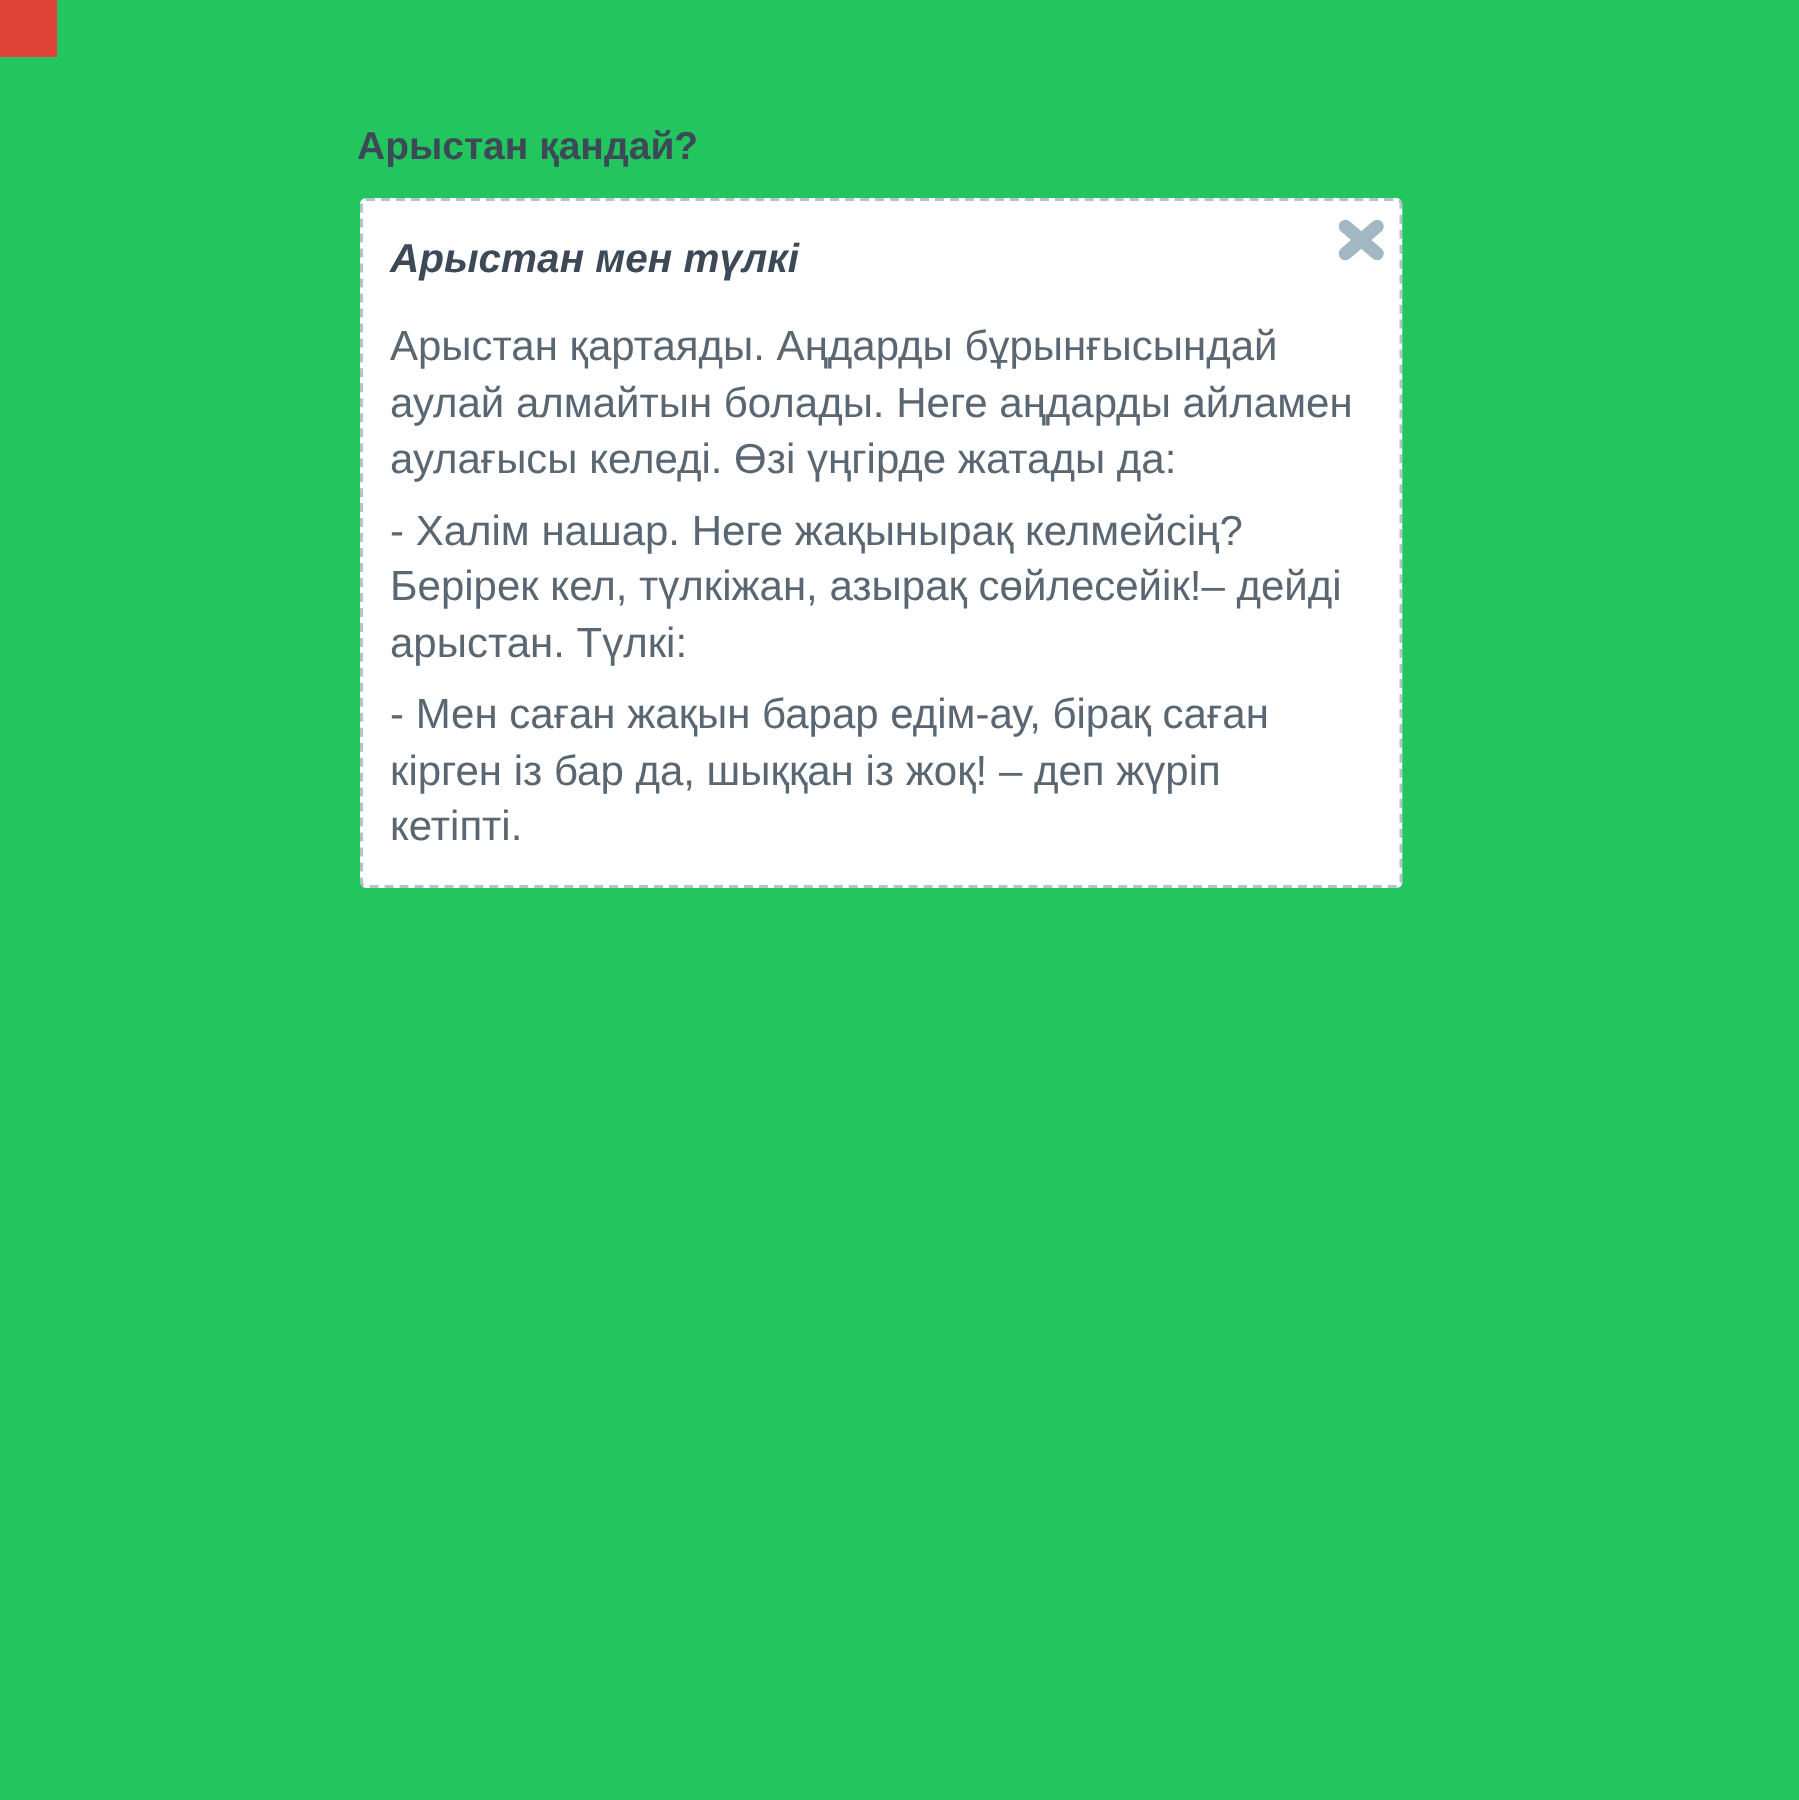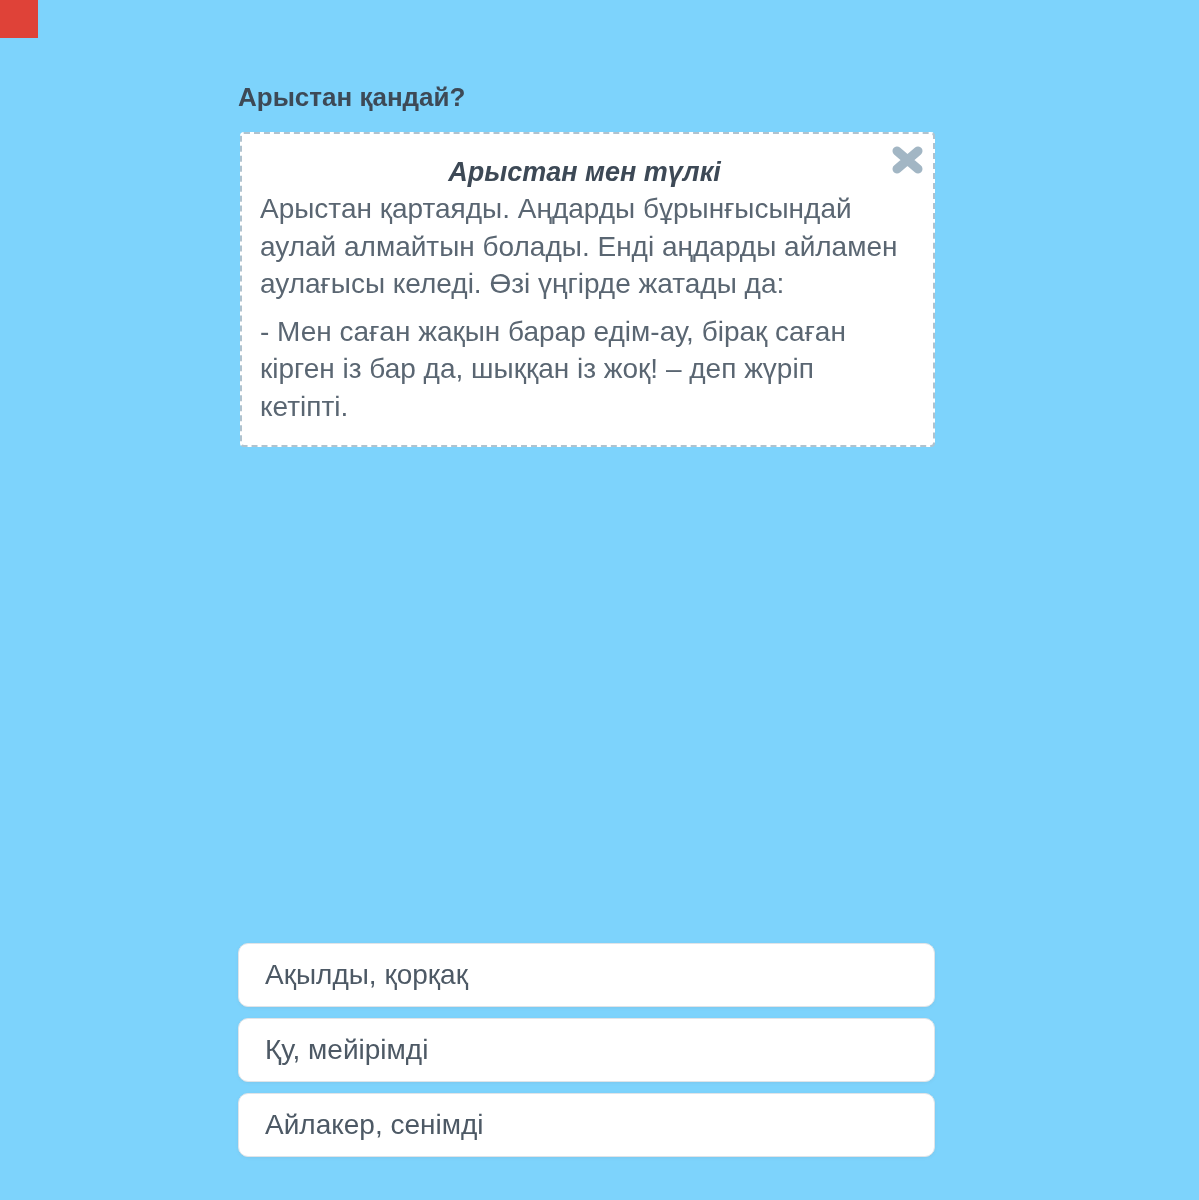--- a/index.html
+++ b/index.html
@@ -7,21 +7,21 @@
   body {
     background: #ffffff;
     font-family: "Liberation Sans", "DejaVu Sans", sans-serif;
     overflow: hidden;
     position: relative;
   }
   .page {
     position: relative;
     width: 1199px;
     height: 1200px;
-    background: #7dd3fc;
+    background: #22c55e;
   }
   .corner-marker {
     position: absolute;
     left: 0; top: 0;
     width: 38px; height: 38px;
     background: #df4238;
   }
   .question-title {
     position: absolute;
     left: 238px; top: 80px;
@@ -38,21 +38,22 @@
     border: 2px dashed #b0c3cf;
     border-radius: 4px;
     padding: 20px 24px 20px 18px;
   }
   .story-title {
     font-size: 27px;
     line-height: 36px;
     font-weight: 700;
     font-style: italic;
     color: #3d4956;
-    text-align: center;
+    text-align: left;
+    margin-bottom: 22px;
   }
   .story-text p {
     font-size: 28px;
     line-height: 37.5px;
     color: #5a6672;
     white-space: pre-line;
     margin-bottom: 10px;
   }
   .story-text p:last-child { margin-bottom: 0; }
   .close-button {
@@ -106,27 +107,25 @@
         <svg width="31" height="28" viewBox="0 0 31 28" aria-hidden="true">
           <path d="M5 5 L26 23 M26 5 L5 23" stroke="#a2b6c4" stroke-width="9" stroke-linecap="round" fill="none"></path>
         </svg>
       </span>
     </button>
 
     <h2 class="story-title">Арыстан мен түлкі</h2>
 
     <div class="story-text">
       <p>Арыстан қартаяды. Аңдарды бұрынғысындай
-аулай алмайтын болады. Енді аңдарды айламен
+аулай алмайтын болады. Неге аңдарды айламен
 аулағысы келеді. Өзі үңгірде жатады да:</p>
+      <p>- Халім нашар. Неге жақынырақ келмейсің?
+Берірек кел, түлкіжан, азырақ сөйлесейік!– дейді
+арыстан. Түлкі:</p>
       <p>- Мен саған жақын барар едім-ау, бірақ саған
 кірген із бар да, шыққан із жоқ! – деп жүріп
 кетіпті.</p>
     </div>
   </div>
 
-  <div class="answers">
-    <button class="answer-button">Ақылды, қорқақ</button>
-    <button class="answer-button">Қу, мейірімді</button>
-    <button class="answer-button">Айлакер, сенімді</button>
-  </div>
 
 </div>
 
 </body></html>

